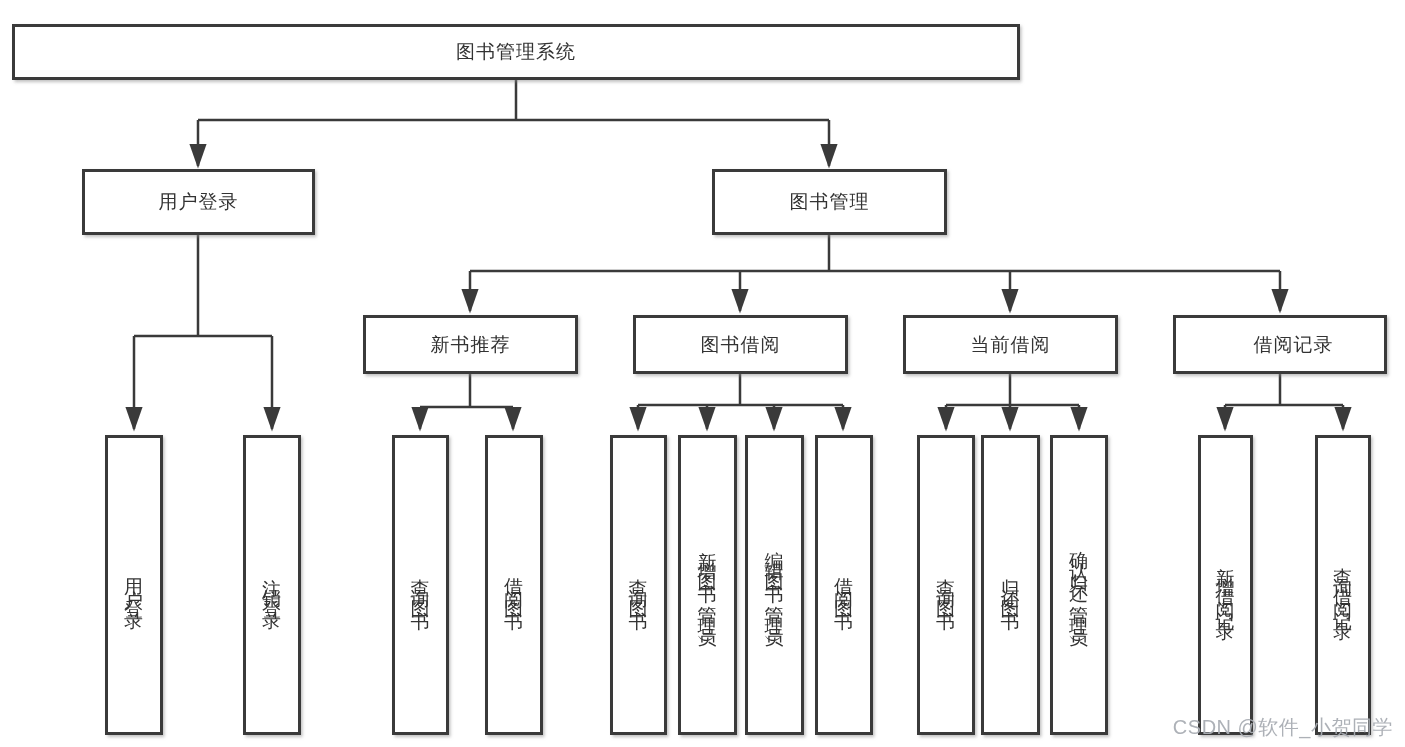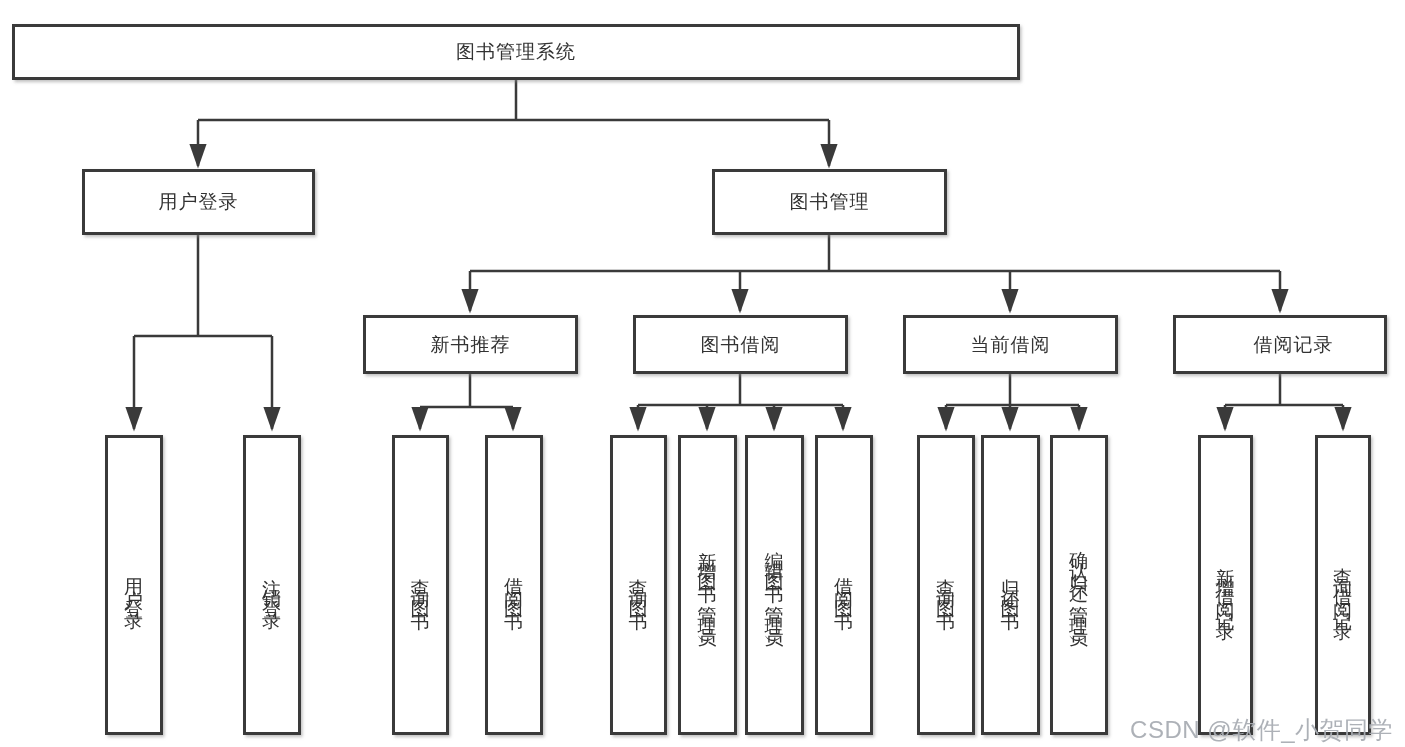--- a/index.html
+++ b/index.html
@@ -38,21 +38,21 @@
     font-size: 19px;
     letter-spacing: 11px;
     line-height: 1;
     white-space: nowrap;
   }
   .vbox span { display: block; }
   .watermark {
     position: absolute;
     right: 12px;
     top: 714px;
-    font-size: 24px;
+    font-size: 20px;
     letter-spacing: 0.5px;
     color: rgba(169,173,179,0.95);
     z-index: 10;
     white-space: nowrap;
   }
 </style>
 </head>
 <body>
 
 <div class="canvas">

